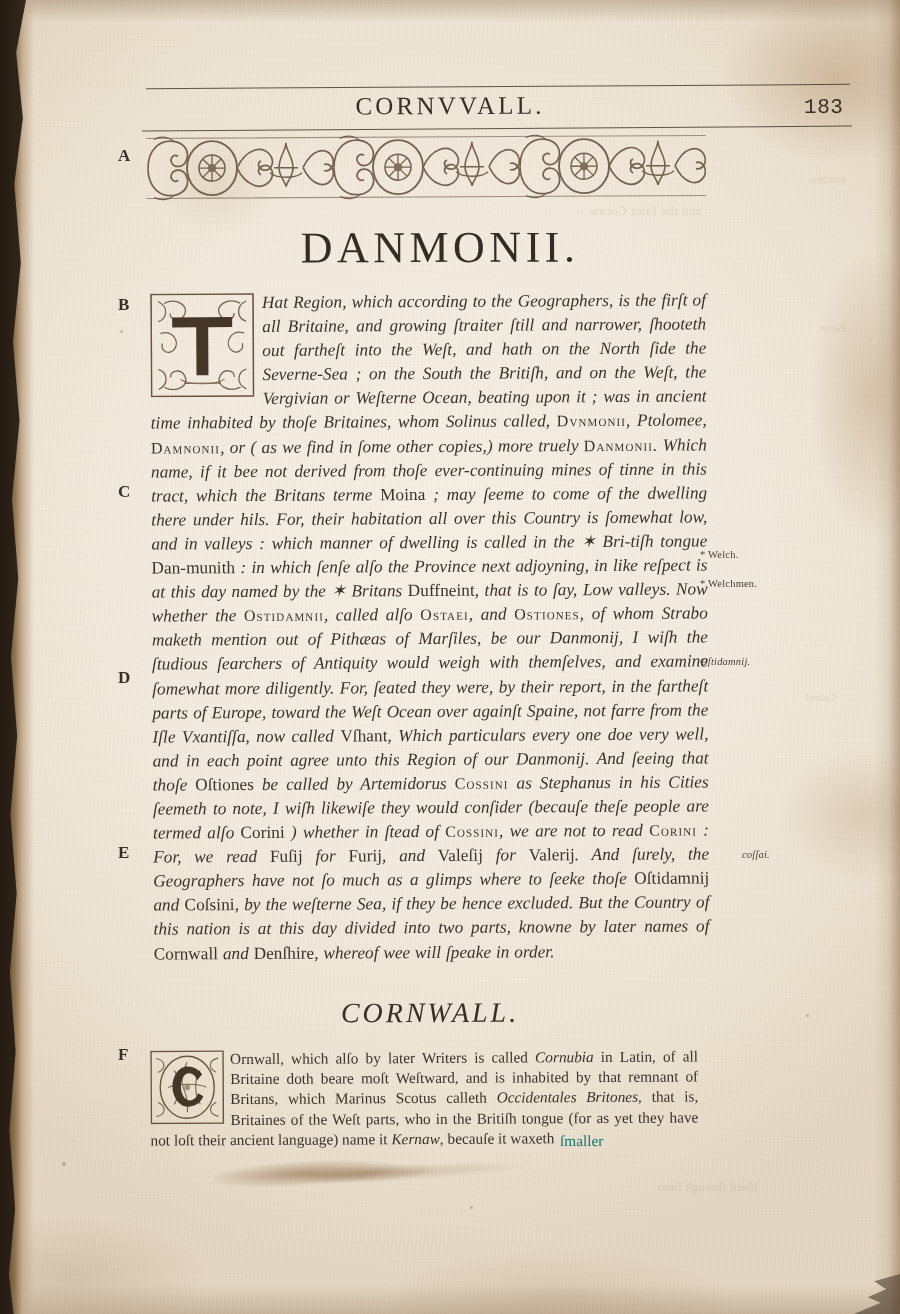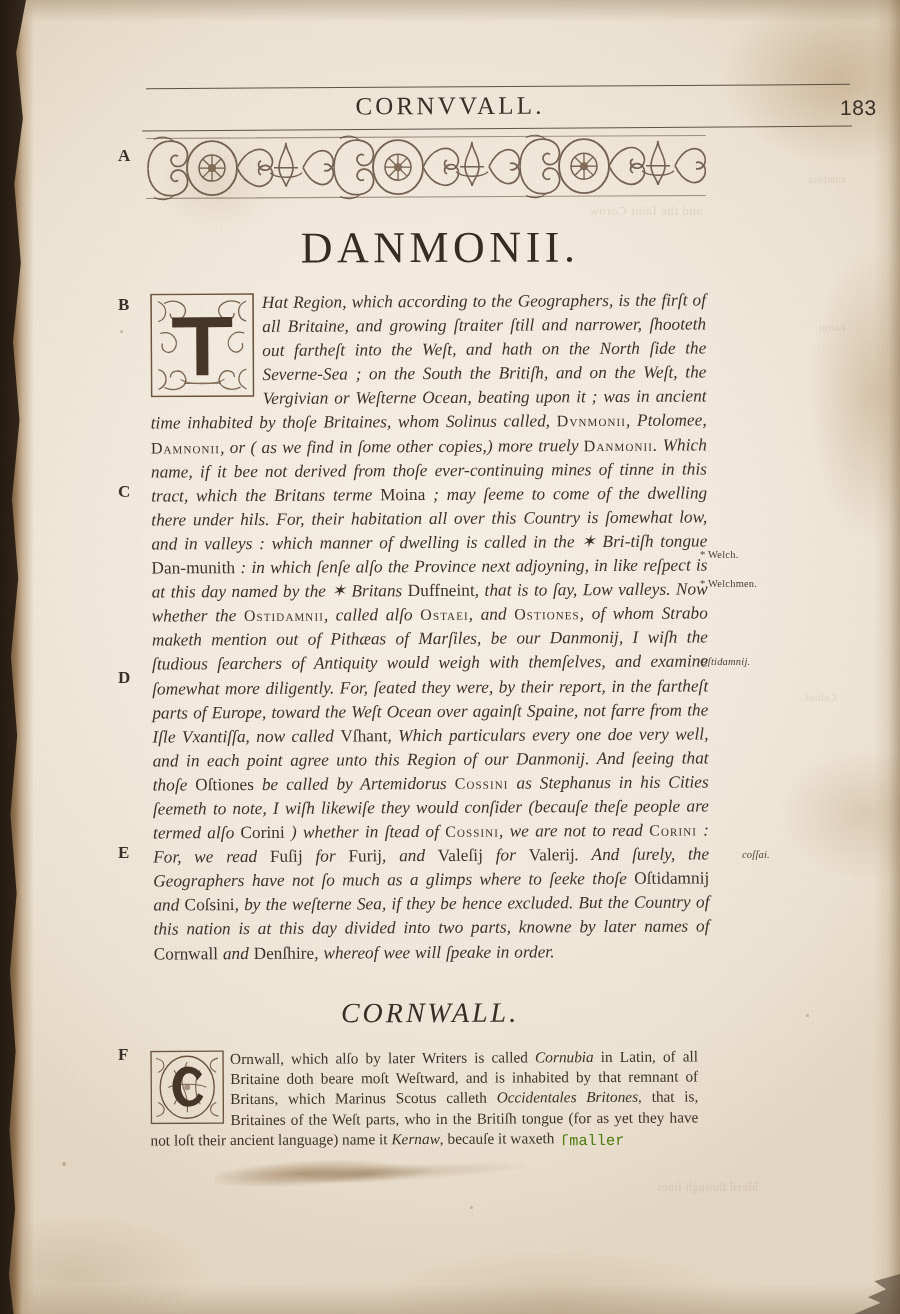--- a/index.html
+++ b/index.html
@@ -104,23 +104,22 @@
 
   .runhead{
     position:absolute;left:0;top:92px;width:900px;text-align:center;
     font-size:25px;letter-spacing:3.2px;color:#392f27;
     font-family:"Liberation Serif",serif;
     transform:rotate(-.25deg);
   }
   .folio{
     position:absolute;left:804px;top:96px;
     font-size:21px;letter-spacing:.5px;color:#392f27;
-    font-family:Liberation Sans, sans-serif;
+    font-family:Liberation Mono, monospace;
     transform:rotate(-.3deg);
-    margin-left:36px;
   }
 
   
   .headband{
     position:absolute;left:146px;top:134px;width:560px;height:66px;
     transform:rotate(-.3deg);
   }
   .headband svg{display:block;width:100%;height:100%;}
 
   
@@ -190,22 +189,22 @@
   .subhead{
     position:absolute;left:150px;top:997px;width:560px;text-align:center;
     font-style:italic;font-size:28px;letter-spacing:3px;color:#382e26;
     font-family:"Liberation Serif",serif;
     transform:rotate(-.2deg);
   }
 
   
   .catchword{
     position:absolute;left:560px;top:1132px;
-    font-size:15.3px;color:#4d7c0f;
-    font-family:Liberation Mono, monospace;
+    font-size:15.3px;color:#0f766e;
+    font-family:Liberation Serif, serif;
   }
 
   
   .typeblock{transform:rotate(-.32deg);transform-origin:50% 0;}
 
   .speck{position:absolute;border-radius:50%;background:#8a6c49;opacity:.4;}
 </style>
 </head>
 <body>
 

